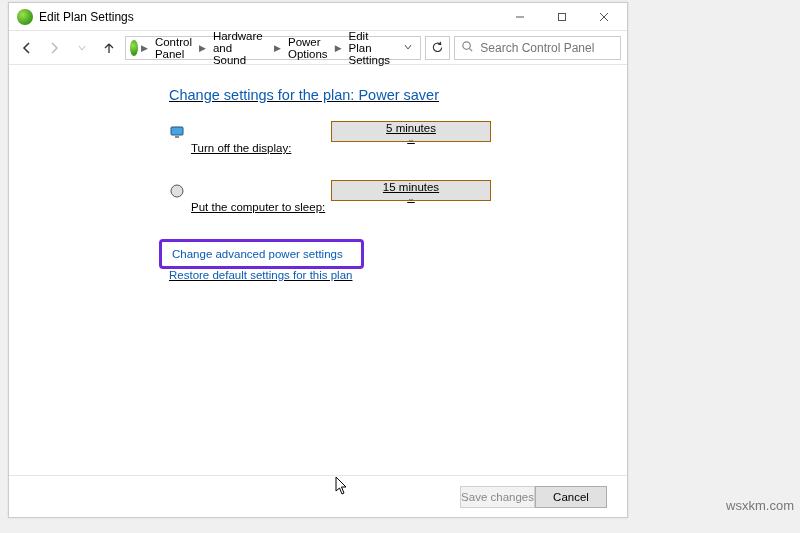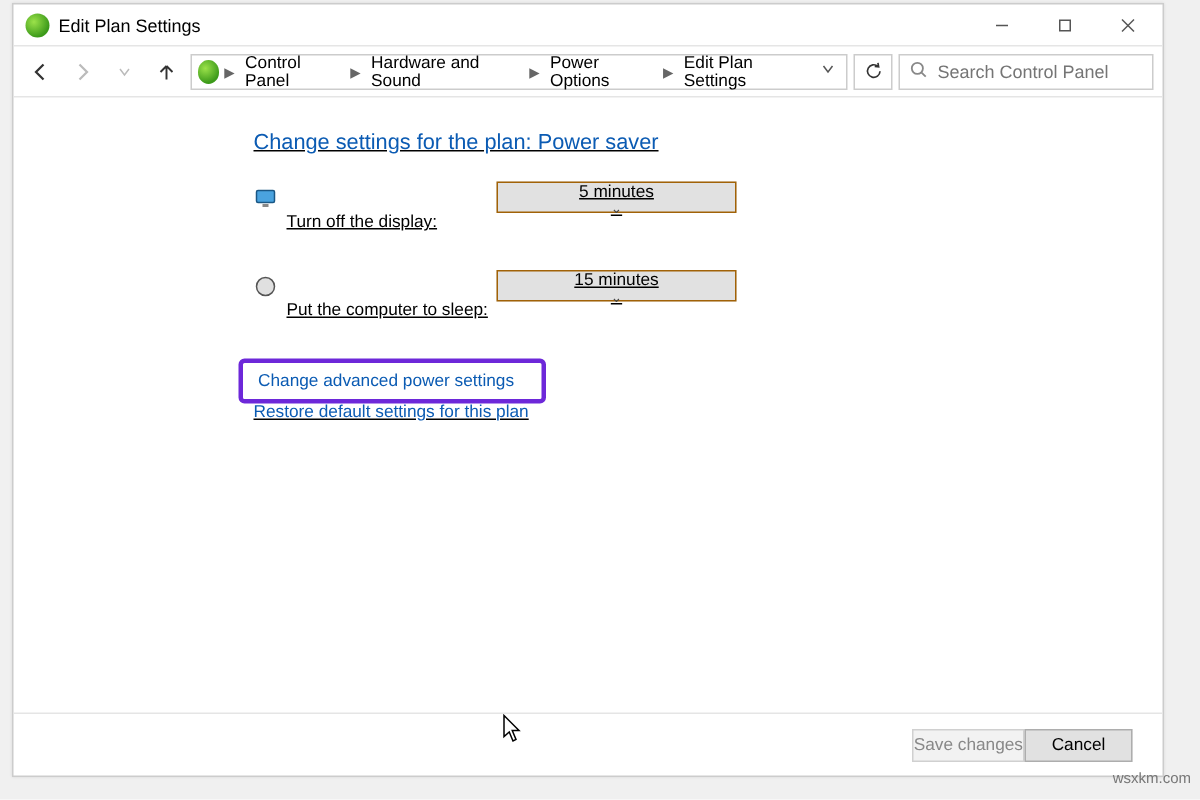--- a/index.html
+++ b/index.html
@@ -7,21 +7,21 @@
       font-family: "Segoe UI", Tahoma, sans-serif;
       font-size: 12px;
       background: #f0f0f0;
       width: 800px;
       height: 533px;
       position: relative;
     }
     .window {
       position: absolute;
       top: 2px; left: 8px;
-      width: 768px;
+      width: 620px;
       height: 516px;
       background: #ffffff;
       border: 1px solid #cccccc;
       box-shadow: 0 0 2px rgba(0,0,0,0.1);
       display: flex;
       flex-direction: column;
     }
     .titlebar {
       height: 28px;
       display: flex;
@@ -187,22 +187,22 @@
       cursor: pointer;
     }
     .btn.disabled {
       color: #888;
       background: #f2f2f2;
       border-color: #d0d0d0;
       cursor: default;
     }
     .watermark {
       position: absolute;
-      bottom: 8px; right: 6px;
-      font-size: 10px;
+      bottom: 20px; right: 6px;
+      font-size: 13px;
       color: #777;
     }
     .cursor {
       position: absolute;
       left: 335px; top: 476px;
       pointer-events: none;
     }
   </style>
 </head>
 <body>

